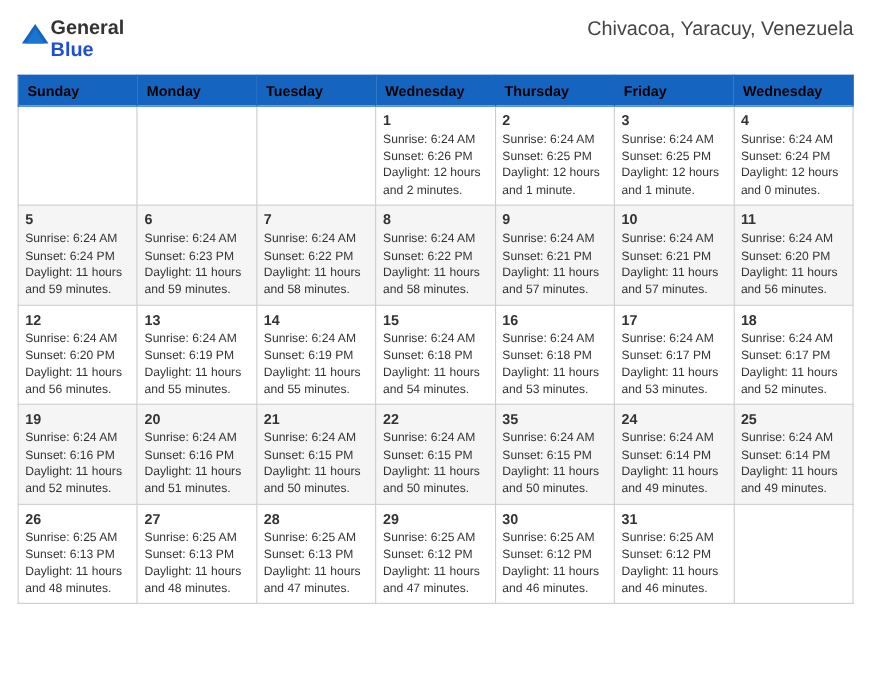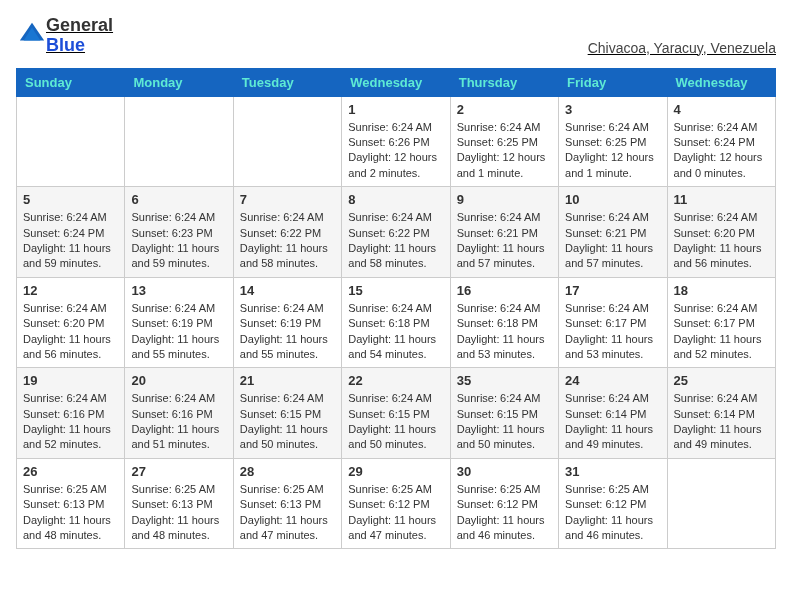--- a/index.html
+++ b/index.html
@@ -6,23 +6,22 @@
     body {
       font-family: Arial, sans-serif;
       background: #fff;
       width: 792px;
       min-height: 612px;
       padding: 16px;
     }
     .header {
       display: flex;
       justify-content: space-between;
-      align-items: flex-end;
+      align-items: flex-start;
       margin-bottom: 12px;
-      text-decoration: underline;
     }
     .logo {
       display: flex;
       align-items: center;
     }
     .logo-text {
       font-size: 18px;
       font-weight: bold;
       line-height: 1.1;
     }
@@ -35,31 +34,31 @@
     }
     .title-block {
       text-align: right;
     }
     .month-title {
       font-size: 32px;
       font-weight: normal;
       color: #222;
     }
     .subtitle {
-      font-size: 14px;
+      font-size: 18px;
       color: #444;
     }
     .calendar {
       width: 100%;
       border-collapse: collapse;
       border: 1px solid #ccc;
     }
     .calendar th {
       background-color: #1565c0;
-      color: #5eead4;
+      color: #000000;
       text-align: left;
       padding: 6px 8px;
       font-size: 13px;
       font-weight: bold;
       border: 1px solid #1565c0;
     }
     .calendar td {
       vertical-align: top;
       border: 1px solid #ccc;
       padding: 5px 6px;

